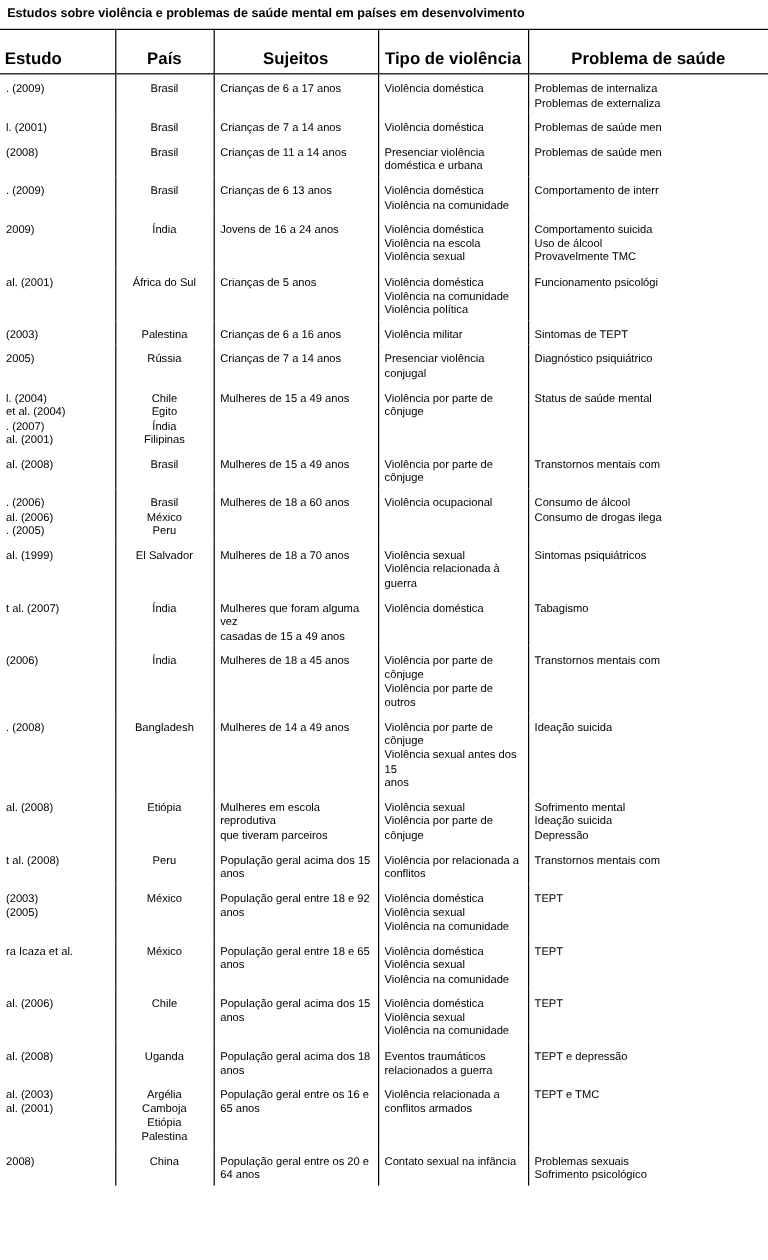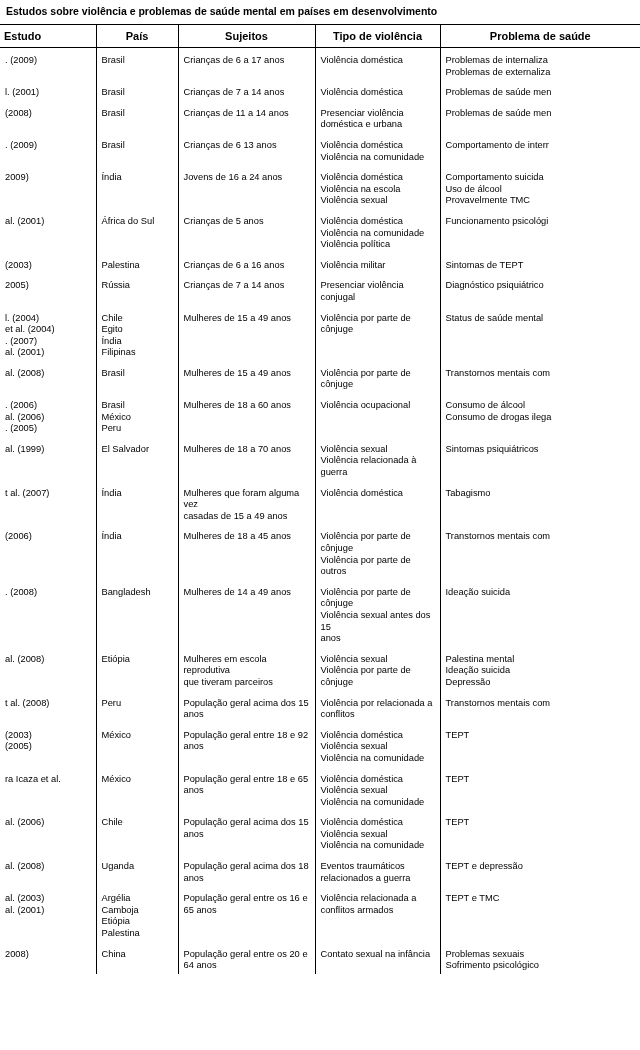--- a/index.html
+++ b/index.html
@@ -28,41 +28,42 @@
     white-space: nowrap;
   }
   table.study-table {
     border-collapse: collapse;
     width: 640px;
     table-layout: fixed;
     font-size: 9.3px;
   }
   table.study-table th {
     font-weight: bold;
-    font-size: 11px;
+    font-size: 14px;
     text-align: center;
-    padding: 5px 4px 5px 4px;
+    padding: 15px 4px 5px 4px;
     vertical-align: middle;
     border-right: 1px solid #000000;
   }
   table.study-table th.col-estudo,
   table.study-table td.col-estudo {
     text-align: left;
   }
   table.study-table th:last-child,
   table.study-table td:last-child {
     border-right: none;
   }
   table.study-table td {
     vertical-align: top;
     padding: 7px 5px 2px 5px;
     border-right: 1px solid #000000;
     line-height: 11.6px;
   }
   td.col-pais {
+    text-align: center;
   }
   .head-row th {
     border-bottom: 1px solid #000000;
     border-top: 1px solid #000000;
   }
   .cellline {
     display: block;
     white-space: normal;
   }
   
@@ -390,21 +391,21 @@
           <td class="col-sujeitos">
             <span class="cellline">Mulheres em escola reprodutiva</span>
             <span class="cellline">que tiveram parceiros</span>
           </td>
           <td class="col-violencia">
             <span class="cellline">Violência sexual</span>
             <span class="cellline">Violência por parte de</span>
             <span class="cellline">cônjuge</span>
           </td>
           <td class="col-saude">
-            <span class="cellline">Palestina mental</span>
+            <span class="cellline">Sofrimento mental</span>
             <span class="cellline">Ideação suicida</span>
             <span class="cellline">Depressão</span>
           </td>
         </tr>
         <tr>
           <td class="col-estudo">
             <span class="cellline">t al. (2008)</span>
           </td>
           <td class="col-pais">
             <span class="cellline">Peru</span>

